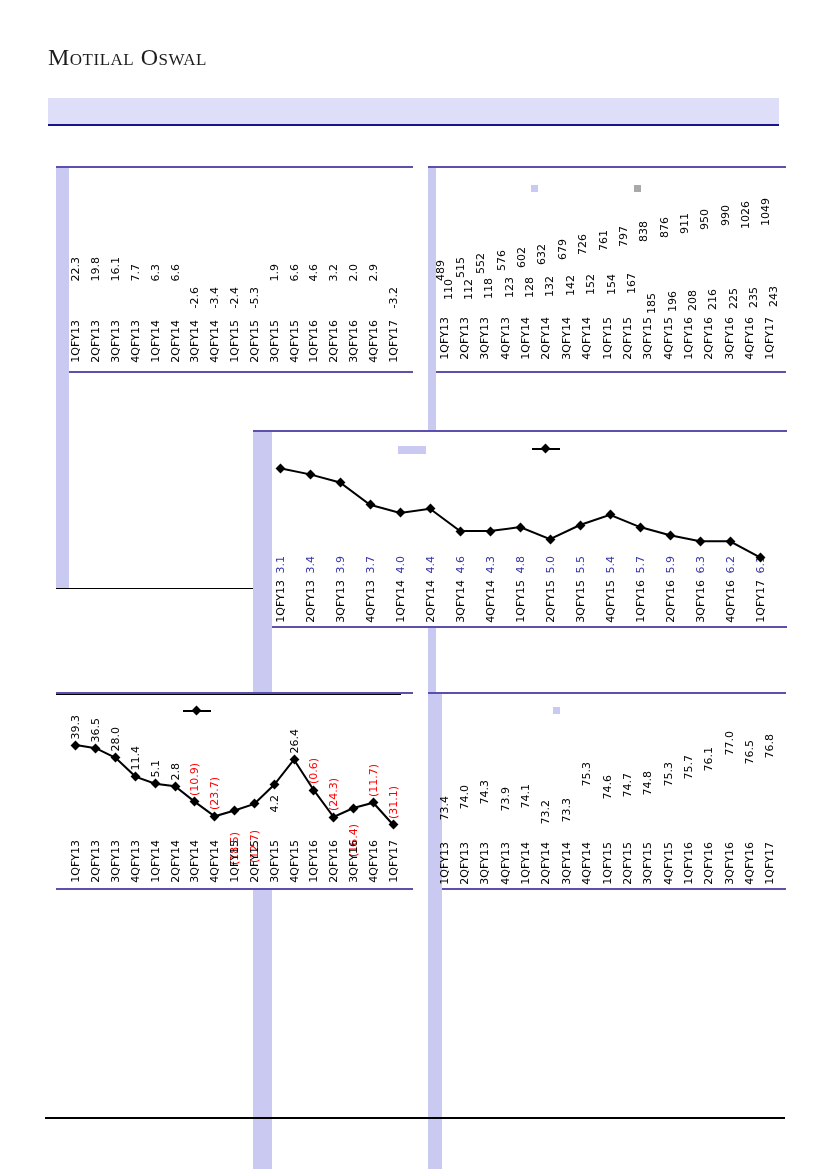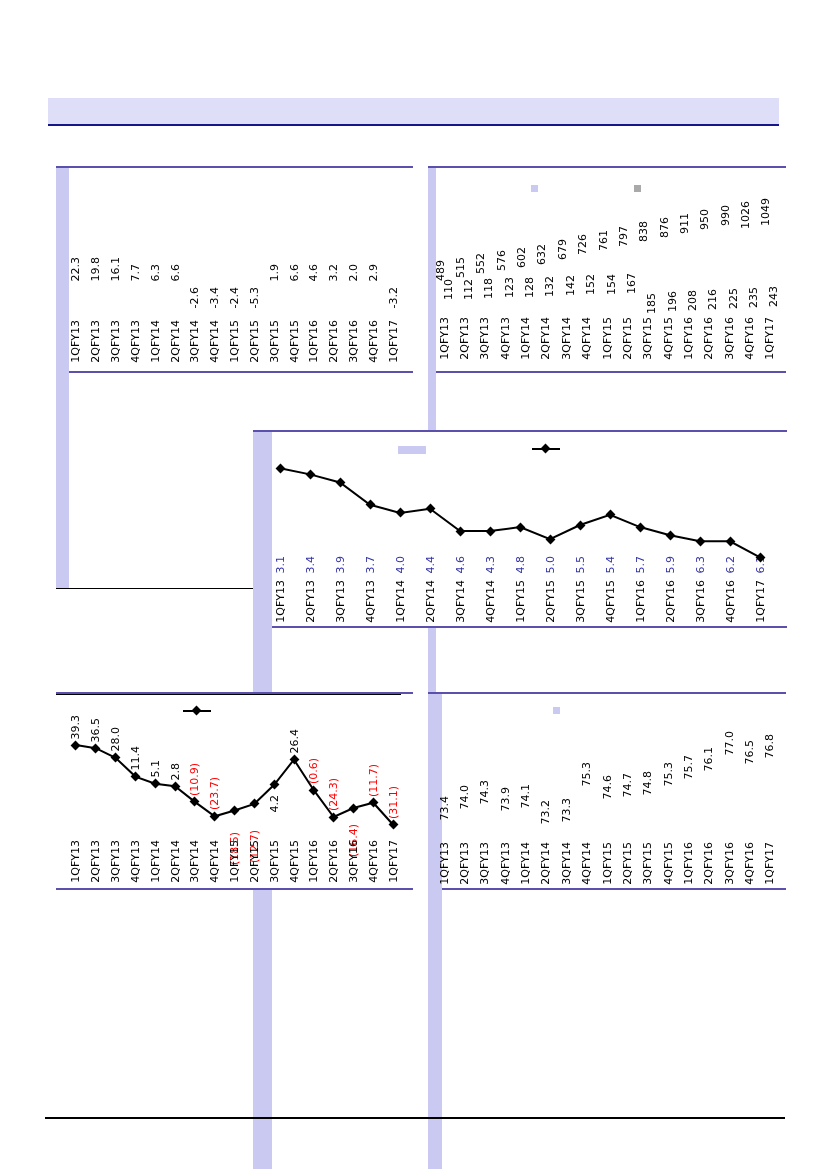--- a/index.html
+++ b/index.html
@@ -15,20 +15,21 @@
   .barswatch{position:absolute;width:28px;height:8px}
   .legend-line{position:absolute;width:28px;height:7px}
   .legend-line-stroke{position:absolute;left:0;top:3px;width:28px;height:2px;background:#000}
   .legend-diamond{left:10px;top:0}
   .rule{position:absolute;background:#000}
 </style>
 </head>
 <body>
 
 <div id="page">
+  <div class="logo">Motilal Oswal</div>
   <div class="banner"></div>
 
   <div class="chart" id="chart1" style="left:56px;top:166px;width:357px;height:207px">
     <div class="plot">
         <div style="left: 13.4px; width: 13px; background: rgb(201, 201, 242); bottom: 88px; height: 80.1px;"></div>
         <span class="vtext" style="left: 13.4px; bottom: 90px;">22.3</span>
         <div style="left: 33.2px; width: 13px; background: rgb(201, 201, 242); bottom: 88px; height: 71.1px;"></div>
         <span class="vtext" style="left: 33.2px; bottom: 90px;">19.8</span>
         <div style="left: 53.1px; width: 13px; background: rgb(201, 201, 242); bottom: 88px; height: 57.8px;"></div>
         <span class="vtext" style="left: 53.1px; bottom: 90px;">16.1</span>

